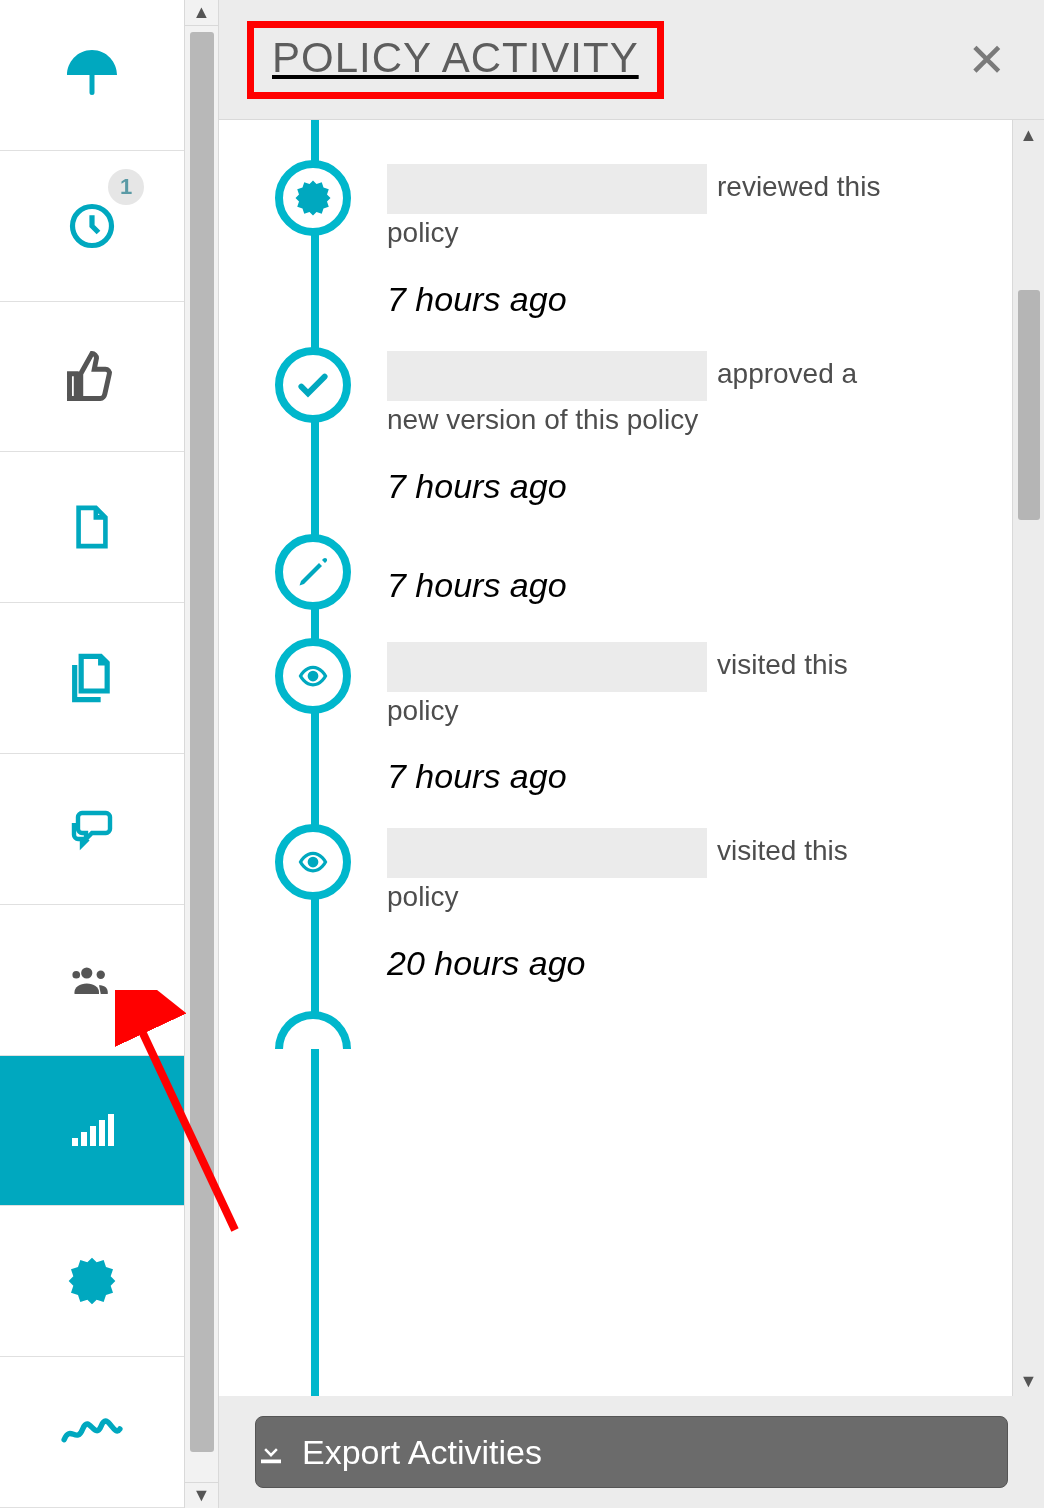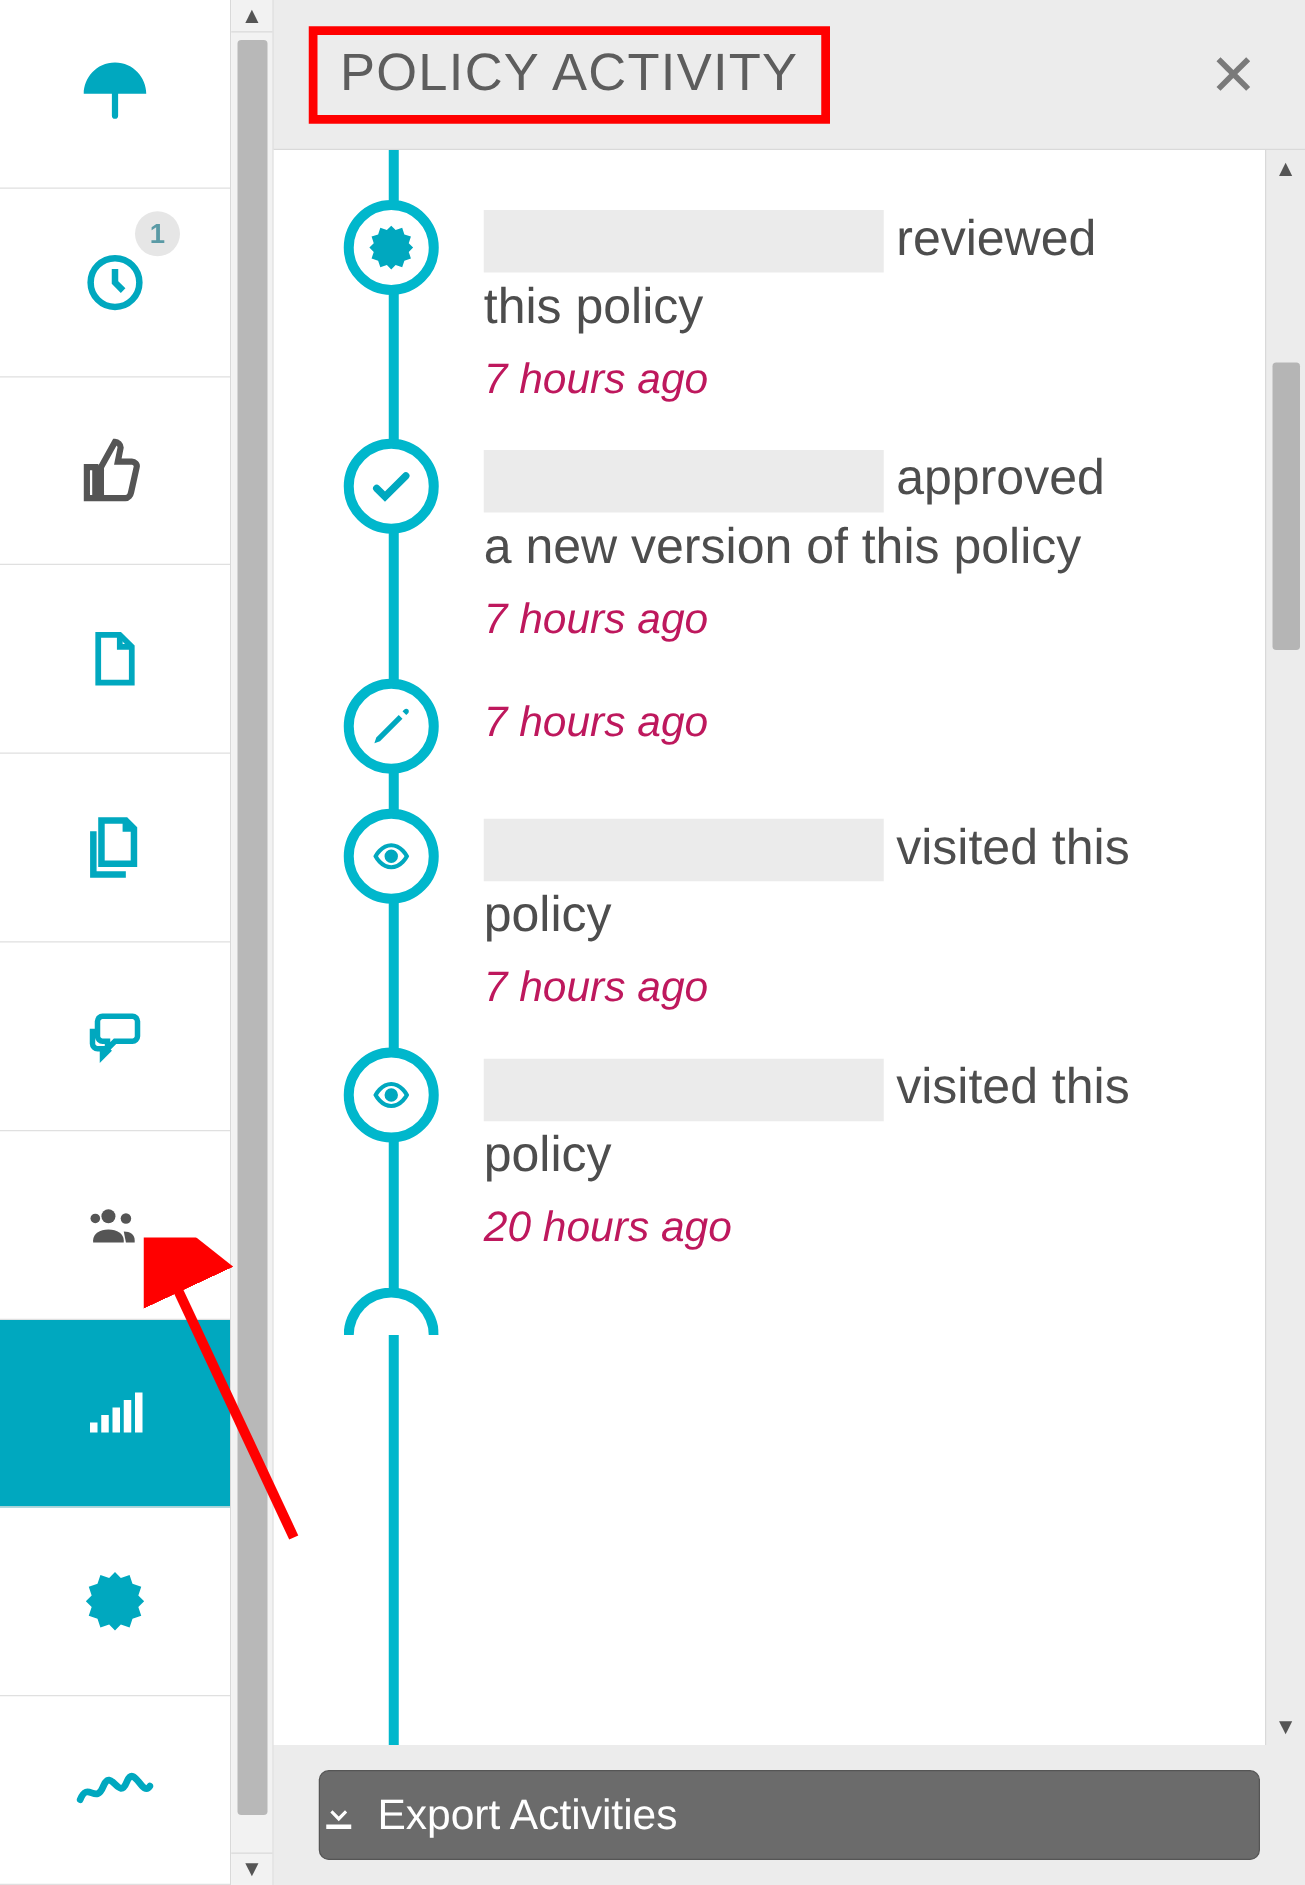--- a/index.html
+++ b/index.html
@@ -72,20 +72,21 @@
       height:120px;
       display:flex; align-items:center;
       padding:0 28px 0 28px;
       border-bottom:1px solid #d9d9d9;
       position:relative;
     }
     .title-box {
       border:7px solid #ff0000;
       padding:6px 18px 10px 18px;
       display:inline-block;
+      text-decoration:underline;
     }
     .title-box h1 {
       font-size:42px; font-weight:400;
       color:#5d5d5d; letter-spacing:1px;
       white-space:nowrap;
     }
     .close-x {
       margin-left:auto;
       font-size:46px; color:#7a7a7a;
       cursor:pointer; font-weight:400;
@@ -123,25 +124,25 @@
       max-width:520px;
     }
     .redact {
       display:inline-block;
       background:#ebebeb;
       height:50px; width:320px;
       vertical-align:middle;
       margin-right:10px;
     }
     .act-text {
-      font-size:40px; color:#4d4d4d; line-height:1.35;
+      font-size:28px; color:#4d4d4d; line-height:1.35;
     }
     .act-time {
-      font-size:34px; color:#be185d; font-style:italic;
-      margin-top:12px;
+      font-size:34px; color:#000000; font-style:italic;
+      margin-top:28px;
     }
     
     .panel-scroll {
       width:32px; background:#ececec;
       display:flex; flex-direction:column; align-items:center;
       border-left:1px solid #d9d9d9;
     }
     .p-arrow {
       width:100%; height:30px; display:flex;
       align-items:center; justify-content:center;

